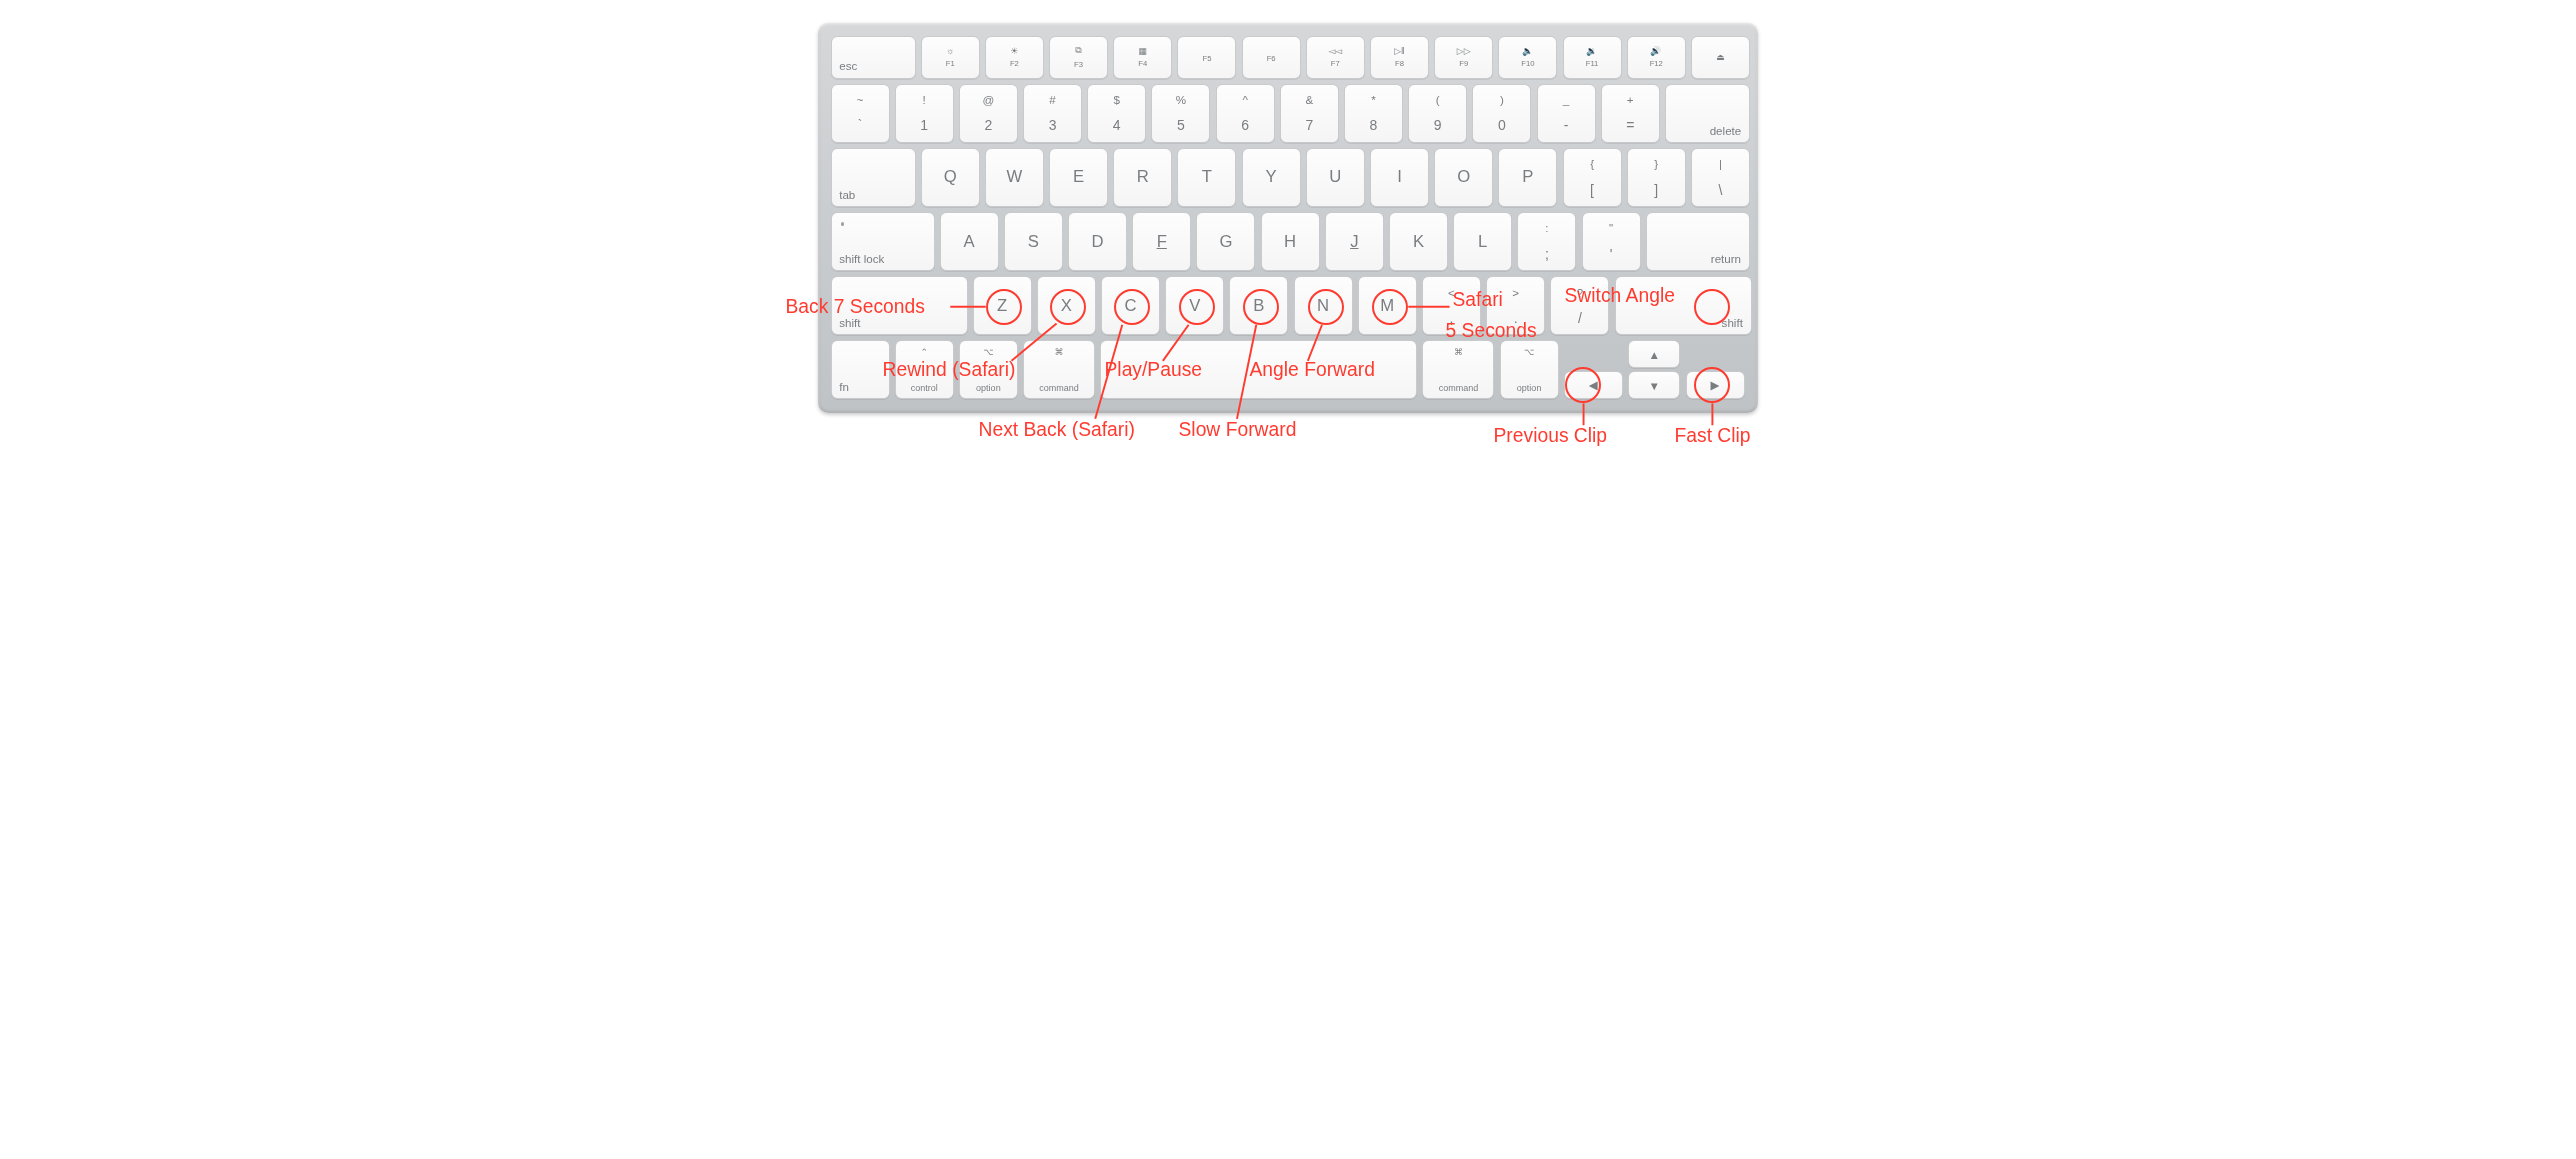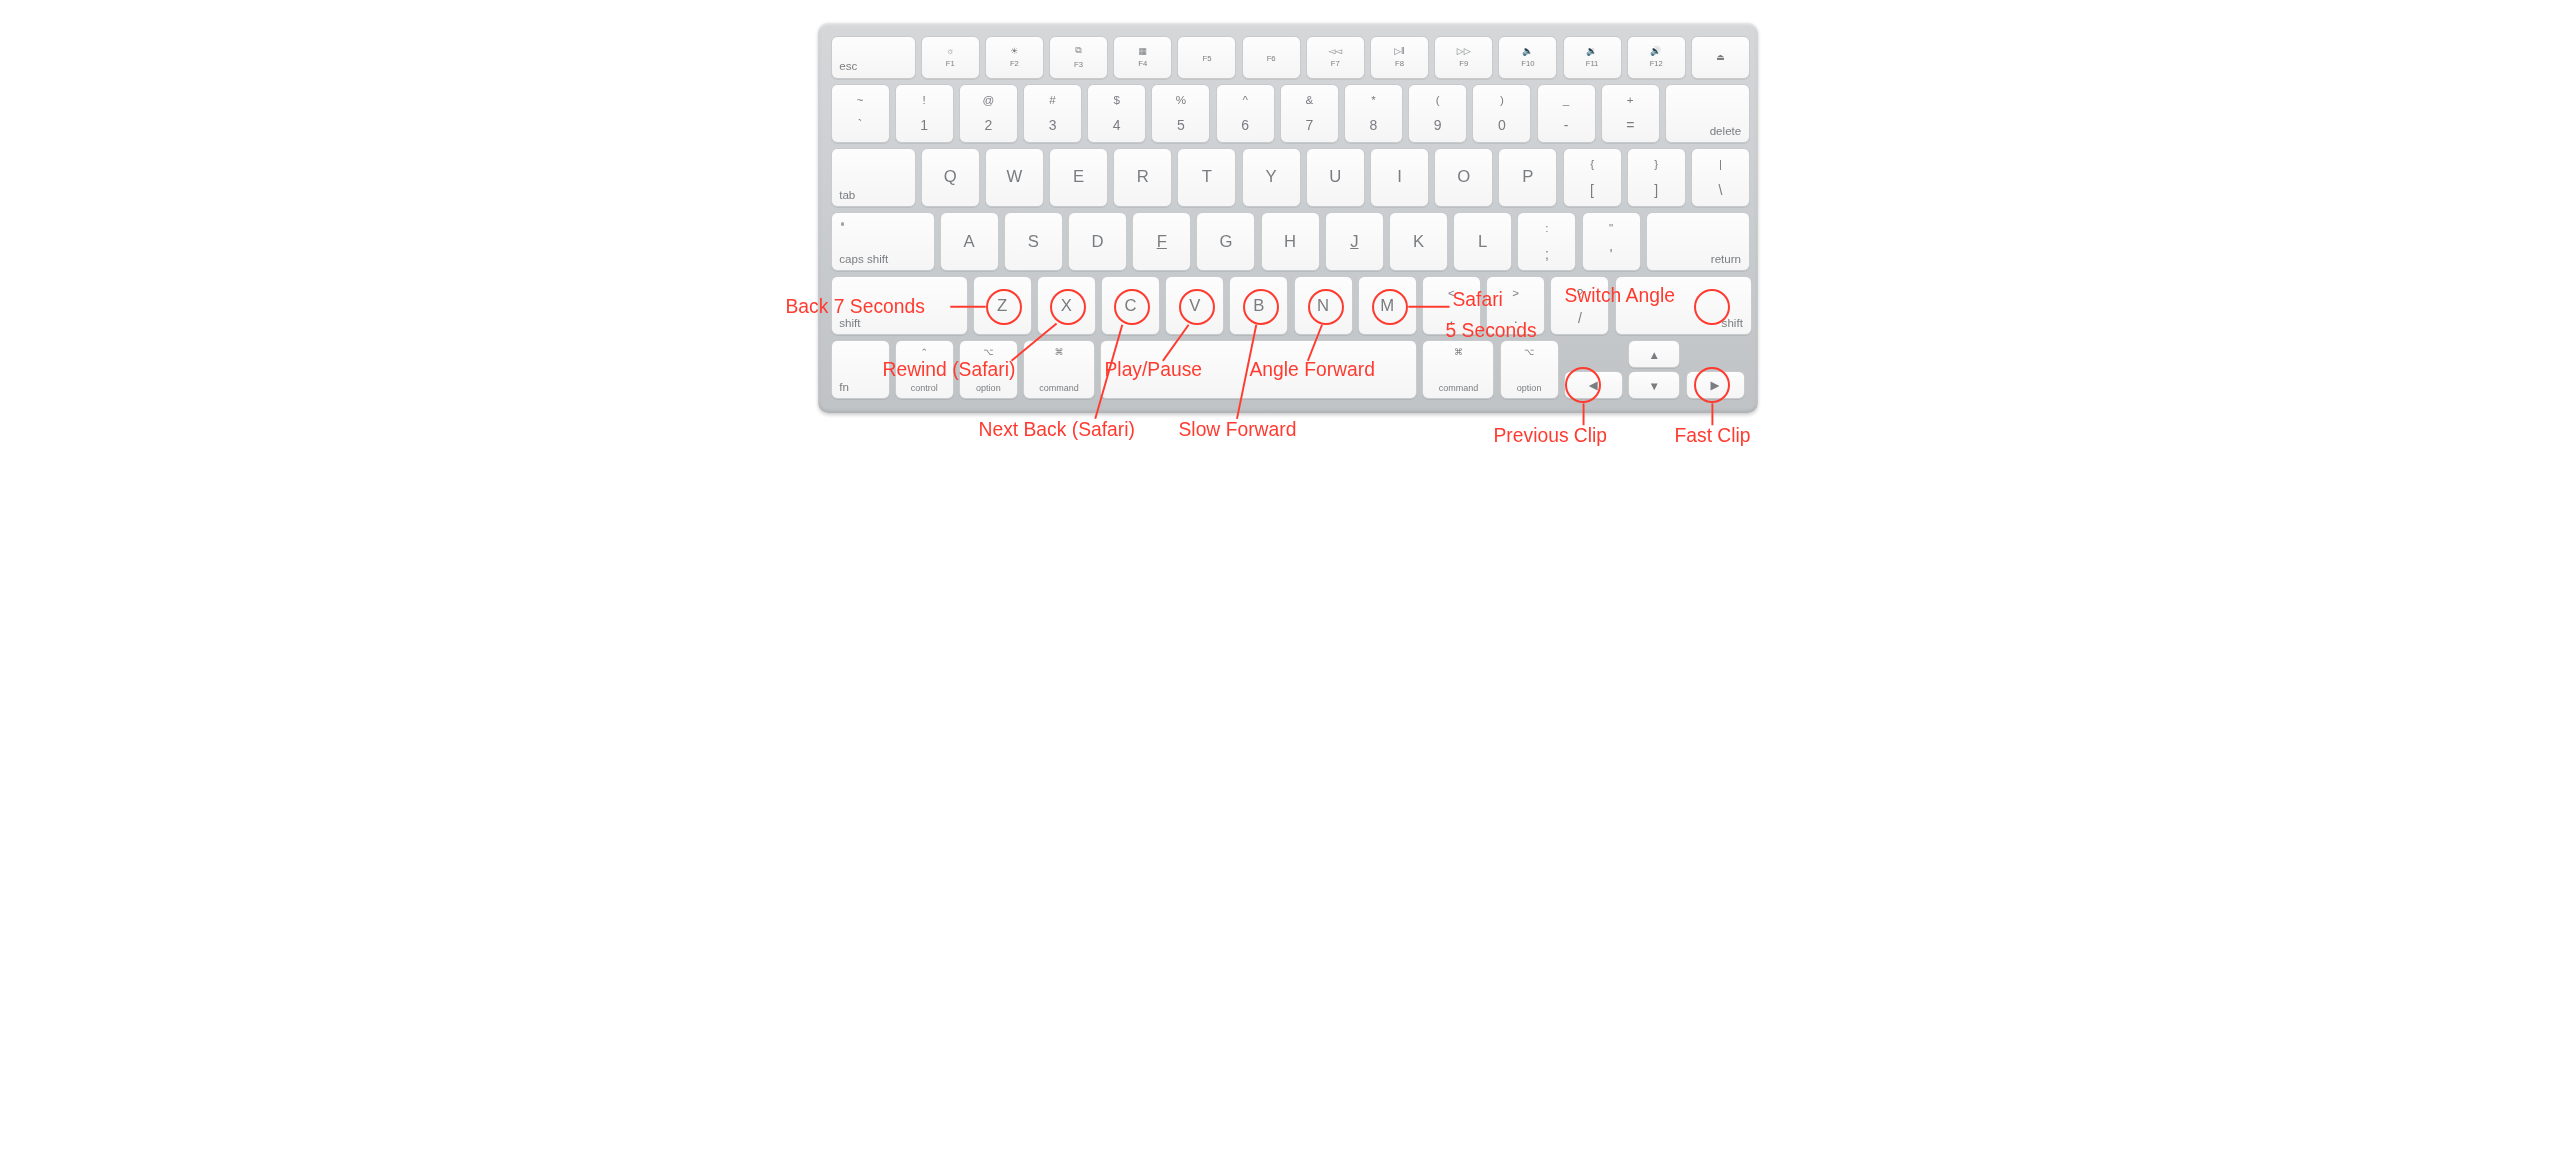--- a/index.html
+++ b/index.html
@@ -217,21 +217,21 @@
         </div>
       <div class="key dual" style="width:59px">
           <span class="top">|</span>
           <span class="bot">\</span>
         </div>
     </div>
 
     <div class="row">
       <div class="key lbl-bl" style="width:104px;position:relative">
           <span class="caps-dot"></span>
-          <span>caps shift</span>
+          <span>shift lock</span>
         </div>
       <div class="key single" style="width:59px">
           <span>A</span>
         </div>
       <div class="key single" style="width:59px">
           <span>S</span>
         </div>
       <div class="key single" style="width:59px">
           <span>D</span>
         </div>

